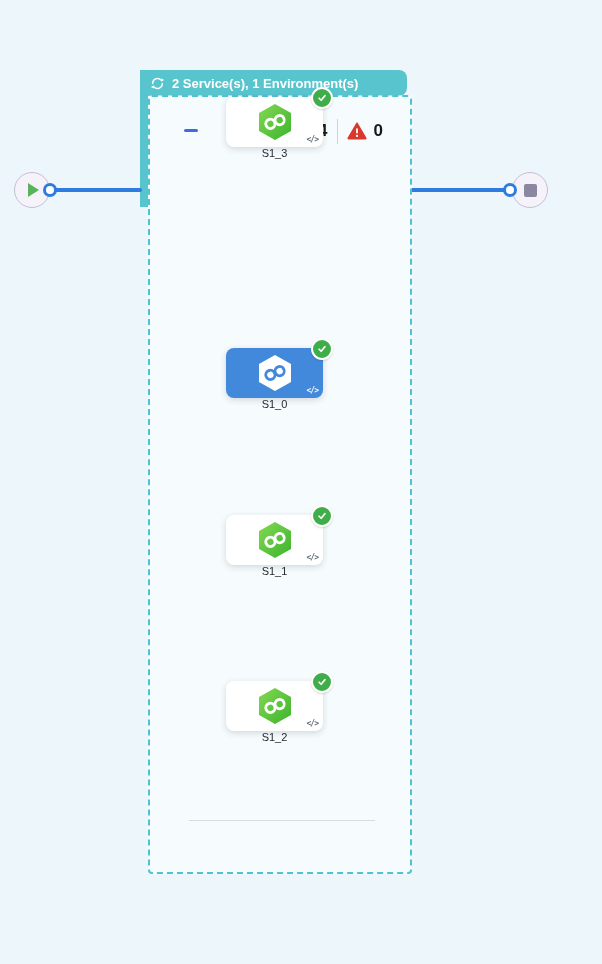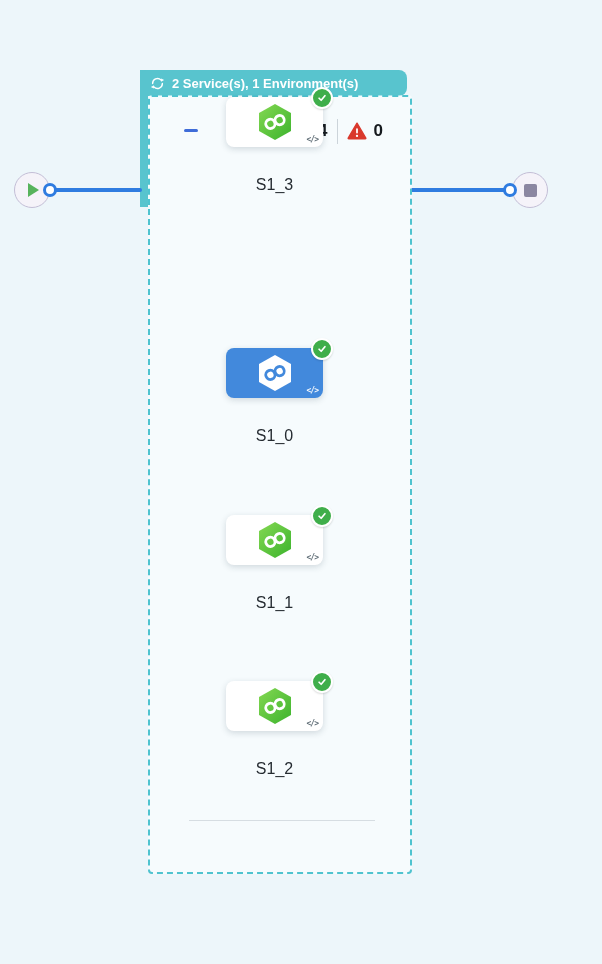--- a/index.html
+++ b/index.html
@@ -79,21 +79,21 @@
     font-family:"DejaVu Sans Mono", monospace;letter-spacing:-1px;
   }
   .node-card.selected .code-glyph{color:rgba(255,255,255,0.95);}
   .check-badge{
     position:absolute;right:-10px;top:-10px;width:18px;height:18px;
     border-radius:50%;background:#3fae4a;border:2px solid #fff;
     display:flex;align-items:center;justify-content:center;
     box-shadow:0 1px 2px rgba(0,0,0,0.15);
   }
   .node-label{
-    margin-top:29px;font-size:16px;font-weight:500;color:#252b31;
+    font-size:11px;font-weight:500;color:#252b31;
   }
   
   .footer-divider{
     position:absolute;left:39px;top:723px;width:186px;height:1px;background:#d6dde2;
   }
   .max-concurrency{
     position:absolute;left:0;top:737px;width:100%;text-align:center;
     font-size:15px;font-weight:700;color:#5f6e7c;letter-spacing:.2px;
   }
   

